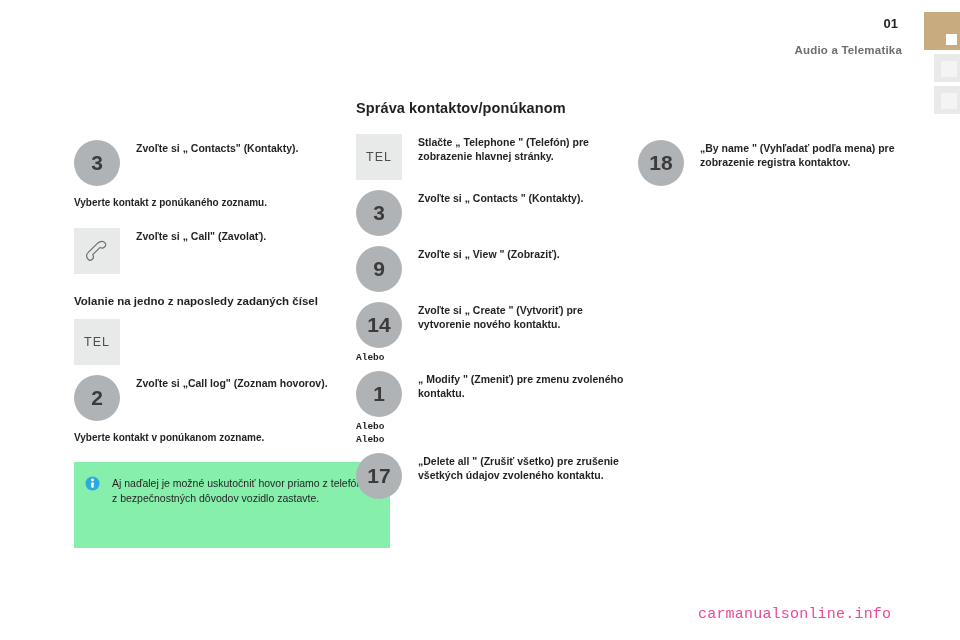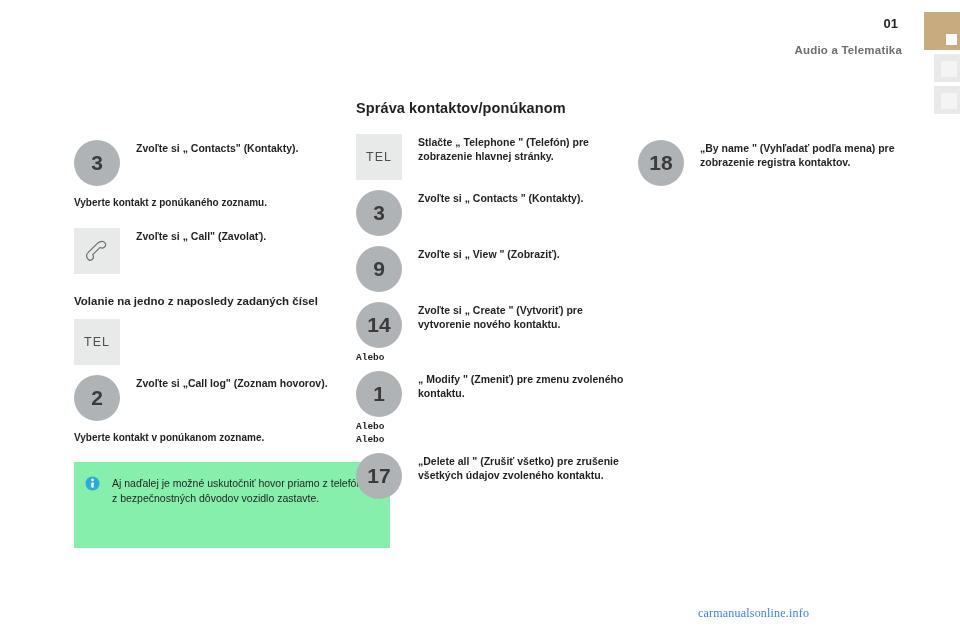--- a/index.html
+++ b/index.html
@@ -195,24 +195,24 @@
     font-size: 10.5px;
     line-height: 15px;
     color: #231f20;
   }
 
   
   .watermark {
     position: absolute;
     left: 682px;
     top: 606px;
-    font-size: 12px;
-    color: #3b82f6;
+    font-size: 15px;
+    color: #ec4899;
     letter-spacing: 0.2px;
-    font-family: Liberation Serif, serif;
+    font-family: Liberation Mono, monospace;
   }
 </style>
 </head>
 <body>
 
 <div id="page">
 
   <div class="header">
     <div class="chapter-number">01</div>
     <div class="header-title">Audio a Telematika</div>

